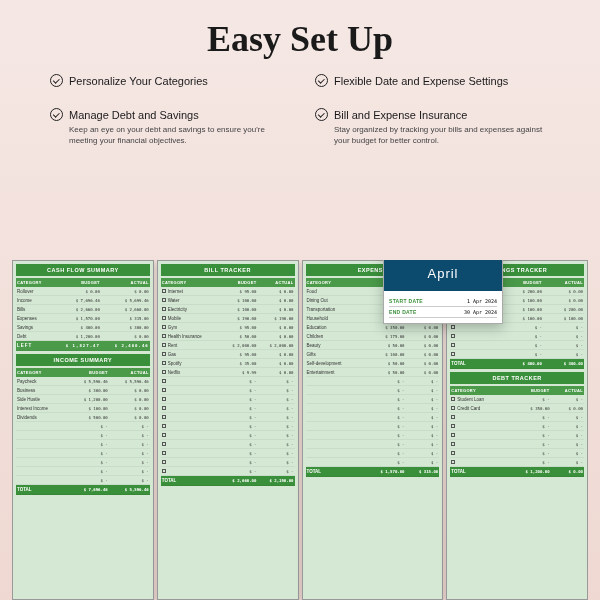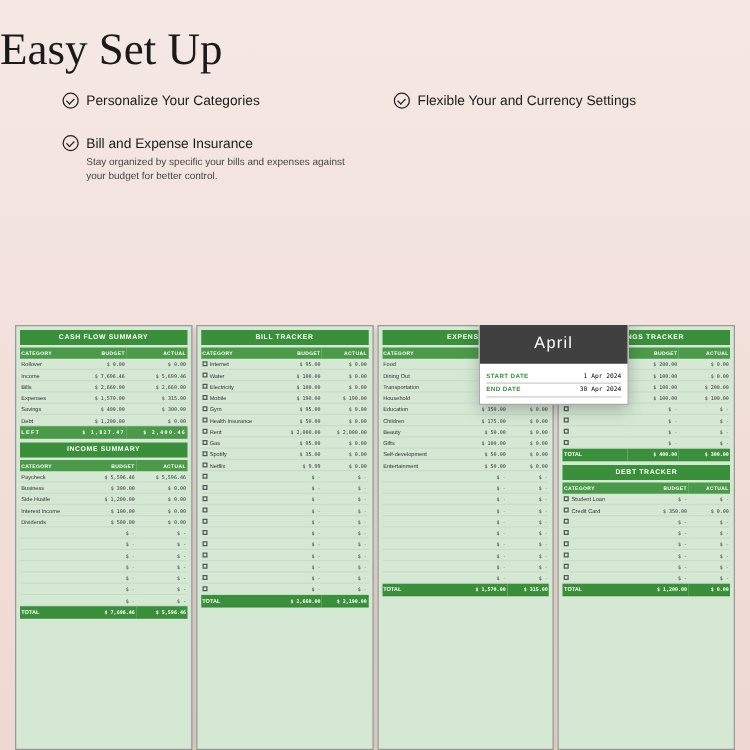--- a/index.html
+++ b/index.html
@@ -1,17 +1,17 @@
 <!DOCTYPE html>
 <html><head>
 <meta charset="utf-8">
 <style>
 *{margin:0;padding:0;box-sizing:border-box}
 body{width:600px;height:600px;font-family:Georgia,serif;background:linear-gradient(180deg,#f5e8e4 0%,#efd8d2 100%);overflow:hidden;position:relative}
-.hero-title{font-size:36px;font-weight:400;color:#1a1a1a;padding:18px 0 14px}
+.hero-title{text-align:center;font-size:36px;font-weight:700;color:#1a1a1a;padding:18px 0 14px}
 .features{display:grid;grid-template-columns:1fr 1fr;gap:8px 30px;padding:0 50px;font-family:-apple-system,Helvetica,Arial,sans-serif}
 .feature{margin-bottom:10px}
 .feature-head{display:flex;align-items:center;gap:6px;margin-bottom:3px}
 .check-icon{width:13px;height:13px;border:1.5px solid #222;border-radius:50%;display:flex;align-items:center;justify-content:center;flex-shrink:0}
 .check-icon::after{content:"";width:5px;height:3px;border-left:1.5px solid #222;border-bottom:1.5px solid #222;transform:rotate(-45deg) translate(0,-1px)}
 .feature-title{font-size:11px;font-weight:500;color:#1a1a1a}
 .feature-desc{font-size:8px;color:#444;line-height:1.4;padding-left:19px}
 .sheet-area{position:absolute;bottom:0;left:12px;right:12px;height:340px;overflow:hidden}
 .sheets{display:flex;gap:3px;height:100%}
 .panel{background:#d4e8d4;border:1px solid #999;flex:1;min-width:0;font-family:Arial,sans-serif;font-size:4.5px;padding:3px;box-shadow:0 2px 6px rgba(0,0,0,0.15)}
@@ -19,21 +19,21 @@
 .tbl{width:100%;border-collapse:collapse}
 .tbl th{background:#4a9a4a;color:#fff;font-size:4px;padding:2px 1px;text-align:left;letter-spacing:0.3px}
 .tbl th:nth-child(2),.tbl th:nth-child(3){text-align:right}
 .tbl td{padding:1.5px 1px;border-bottom:0.5px solid rgba(0,0,0,0.05);color:#333}
 .tbl td:nth-child(2),.tbl td:nth-child(3){text-align:right;font-family:monospace;font-size:4px}
 .tbl td:first-child{font-size:4.5px}
 .cbx{display:inline-block;width:4px;height:4px;border:0.5px solid #555;margin-right:2px;vertical-align:middle}
 .total-row td{background:#3a8f3a;color:#fff;font-weight:bold;padding:2px 1px}
 .left-row td{background:#4a9a4a;color:#fff;font-weight:bold;letter-spacing:1px;padding:2px 1px}
 .month-card{position:absolute;top:-5px;right:85px;width:120px;background:#fff;border:1px solid #aaa;box-shadow:0 4px 12px rgba(0,0,0,0.25);z-index:10;font-family:Arial,sans-serif}
-.month-head{background:#404040;color:#fff;text-align:center;padding:10px 0;font-size:13px;font-weight:300;letter-spacing:1px}
+.month-head{background:#0c4a6e;color:#fff;text-align:center;padding:10px 0;font-size:13px;font-weight:300;letter-spacing:1px}
 .month-body{padding:5px;font-size:5px}
 .month-row{display:flex;justify-content:space-between;padding:2px 0;border-bottom:0.5px solid #ccc}
 .month-row span:first-child{color:#3a8f3a;font-weight:bold;letter-spacing:0.3px}
 .month-row span:last-child{font-family:monospace}
 .stacked{display:flex;flex-direction:column;gap:3px}
 </style>
 </head>
 <body>
 
 <h1 class="hero-title">Easy Set Up</h1>
@@ -41,29 +41,36 @@
 <div class="features">
   <div class="feature">
     <div class="feature-head">
         <span class="check-icon"></span>
         <span class="feature-title">Personalize Your Categories</span>
       </div>
   </div>
   <div class="feature">
     <div class="feature-head">
         <span class="check-icon"></span>
-        <span class="feature-title">Flexible Your and Currency Settings</span>
-      </div>
+        <span class="feature-title">Flexible Date and Expense Settings</span>
+      </div>
+  </div>
+  <div class="feature">
+    <div class="feature-head">
+        <span class="check-icon"></span>
+        <span class="feature-title">Manage Debt and Savings</span>
+      </div>
+    <div class="feature-desc">Keep an eye on your debt and savings to ensure you're meeting your financial objectives.</div>
   </div>
   <div class="feature">
     <div class="feature-head">
         <span class="check-icon"></span>
         <span class="feature-title">Bill and Expense Insurance</span>
       </div>
-    <div class="feature-desc">Stay organized by specific your bills and expenses against your budget for better control.</div>
+    <div class="feature-desc">Stay organized by tracking your bills and expenses against your budget for better control.</div>
   </div>
 </div>
 
 <div class="sheet-area">
 
   <div class="month-card">
     <div class="month-head">April</div>
     <div class="month-body">
       <div class="month-row">
           <span>START DATE</span>

